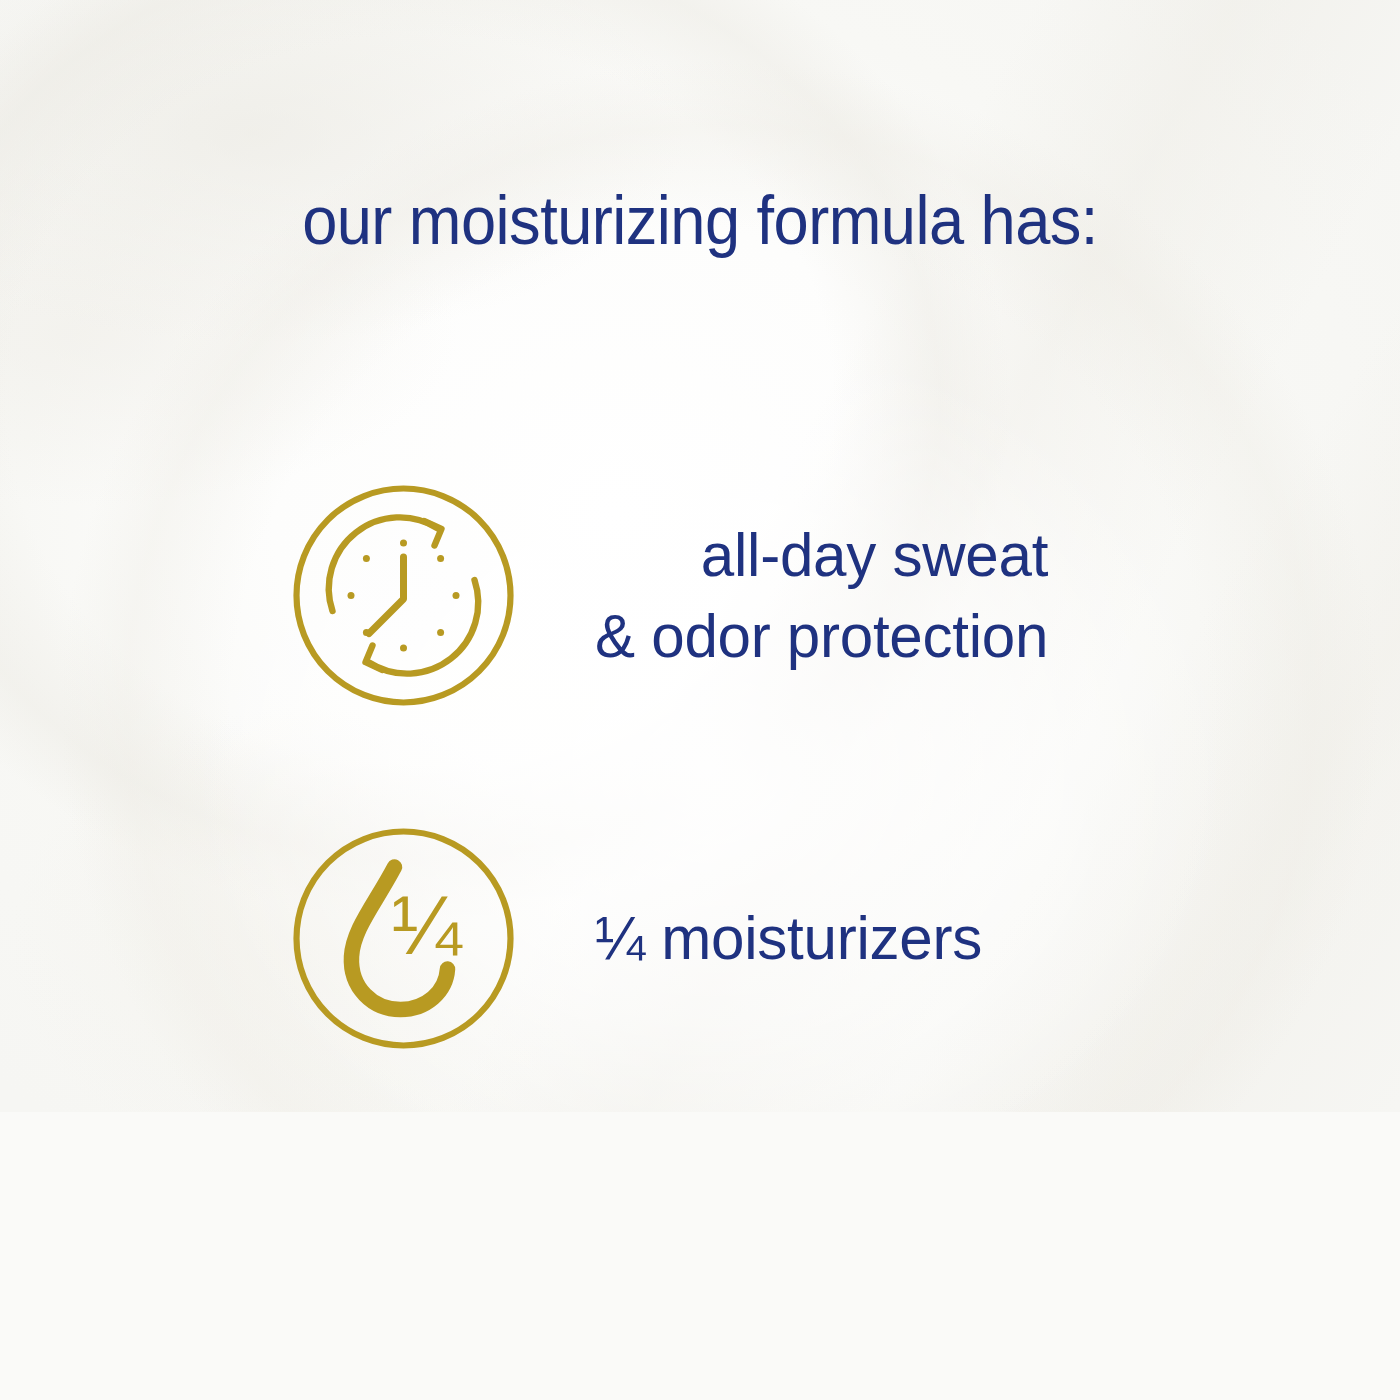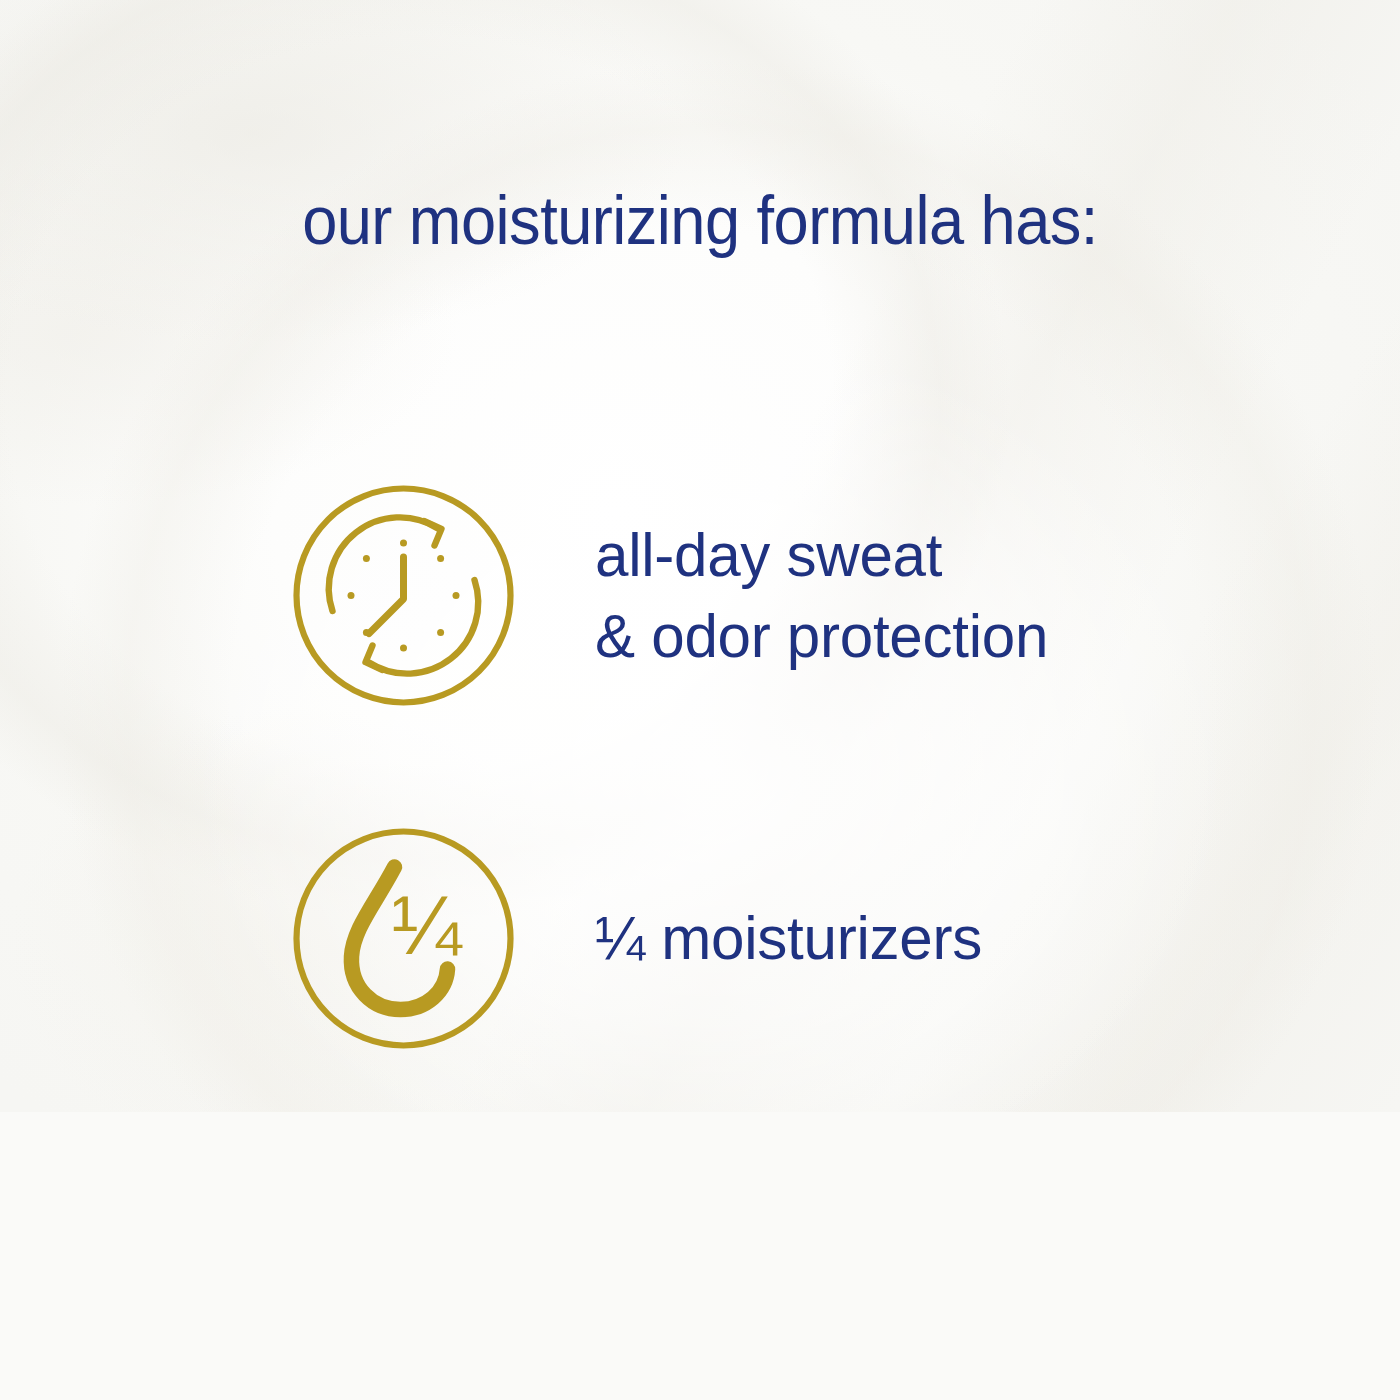--- a/index.html
+++ b/index.html
@@ -117,20 +117,21 @@
     font-weight: 400;
     transform: scaleX(0.93);
     transform-origin: 50% 50%;
     white-space: nowrap;
   }
 
   .feature-row {
     position: absolute;
     display: flex;
     align-items: center;
+    text-align: right;
   }
   .feature-row-1 { left: 291px; top: 483px; }
   .feature-row-2 { left: 291px; top: 826px; }
 
   .icon-badge {
     position: relative;
     width: 225px;
     height: 225px;
     flex: 0 0 225px;
   }

